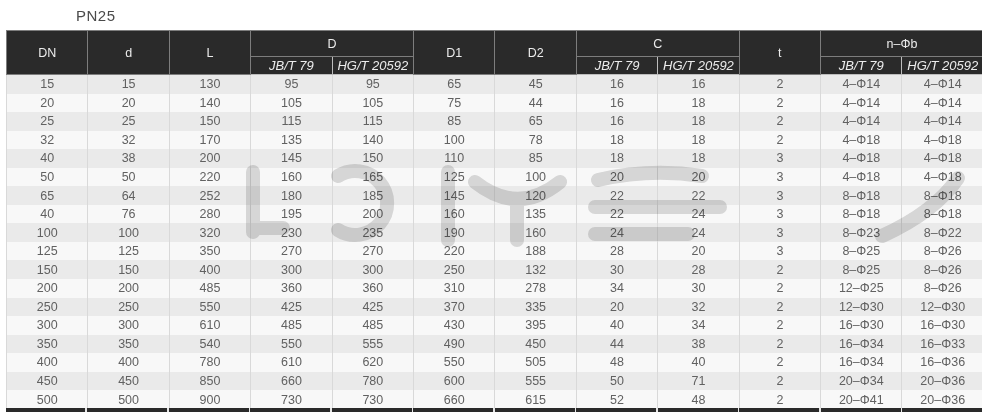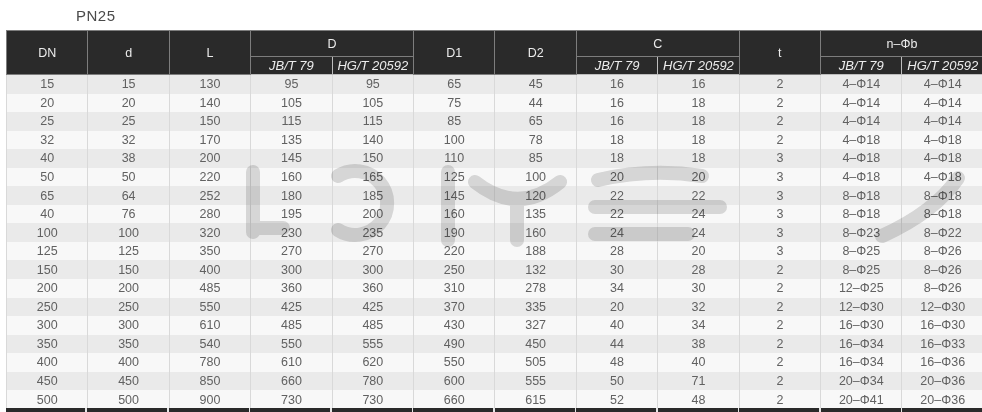--- a/index.html
+++ b/index.html
@@ -255,21 +255,21 @@
           <td>12–Φ30</td>
           <td>12–Φ30</td>
         </tr>
         <tr>
           <td>300</td>
           <td>300</td>
           <td>610</td>
           <td>485</td>
           <td>485</td>
           <td>430</td>
-          <td>327</td>
+          <td>395</td>
           <td>40</td>
           <td>34</td>
           <td>2</td>
           <td>16–Φ30</td>
           <td>16–Φ30</td>
         </tr>
         <tr>
           <td>350</td>
           <td>350</td>
           <td>540</td>

